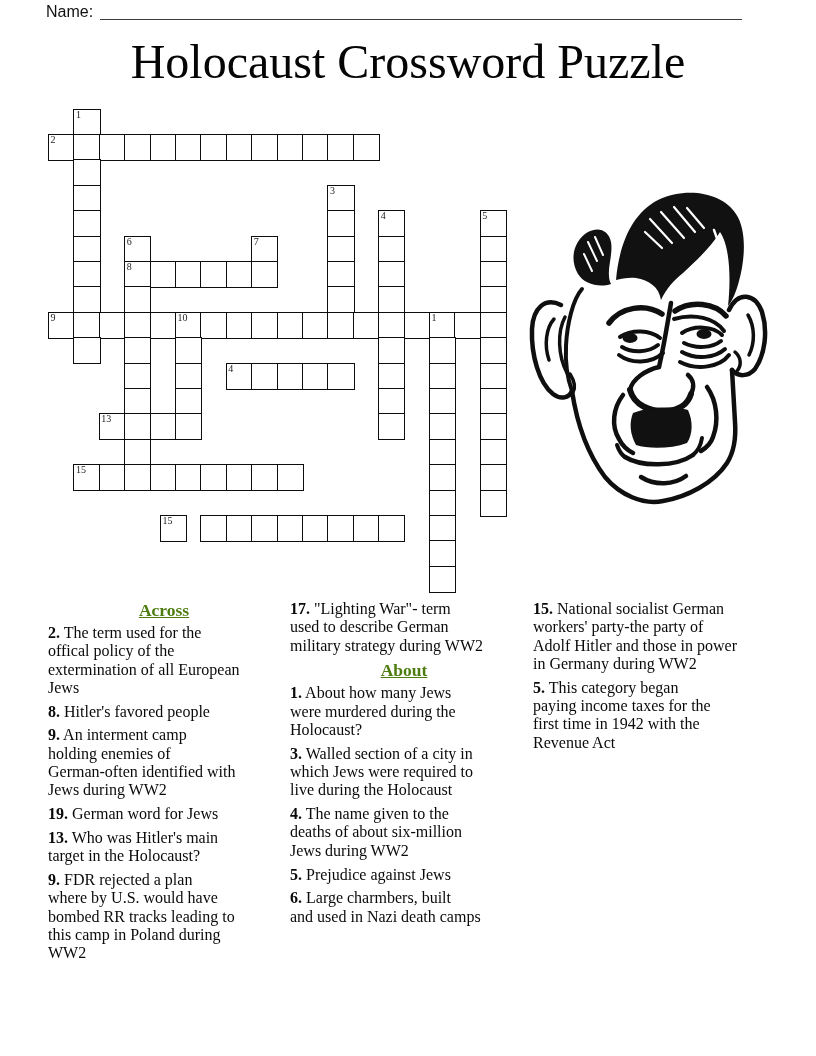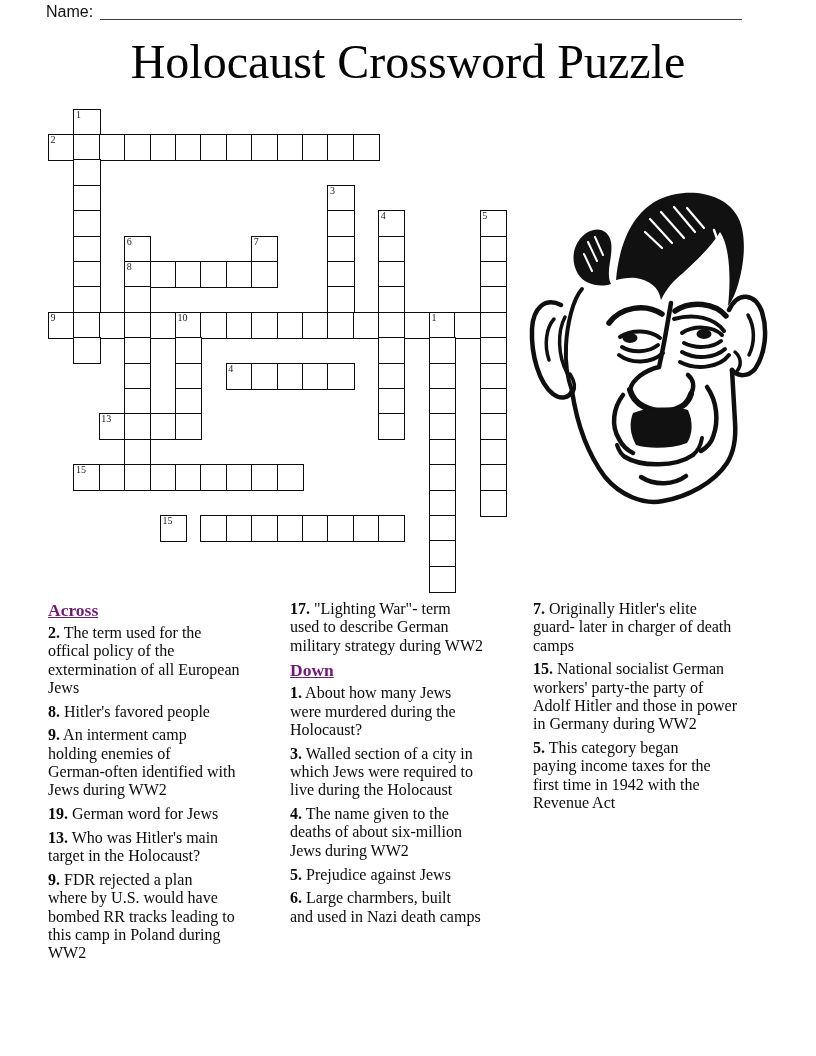--- a/index.html
+++ b/index.html
@@ -25,21 +25,21 @@
     border:1.9px solid #0d0d0d;background:#ffffff;pointer-events:auto;
   }
   .cellnum{
     position:absolute;left:1.5px;top:-1px;
     font:10px/12px "Liberation Serif",serif;color:#222;
   }
   .illustration{position:absolute;left:524px;top:186px;}
   .clue-col{position:absolute;top:600px;}
   .clue-heading{
     font:bold 17.5px/20px "Liberation Serif",serif;
-    text-decoration:underline;margin:0 0 4px 0;color:#701a75;
+    text-decoration:underline;margin:0 0 4px 0;color:#4d7c0f;text-align:center;
   }
   .clue{
     white-space:pre-line;
     font:16px/18.3px "Liberation Serif",serif;
     margin:0 0 5.5px 0;color:#0a0a0a;
   }
   .clue b{font-weight:700;}
 </style>
 </head>
 <body>
@@ -269,38 +269,35 @@
     <p class="clue"><b>9.</b> FDR rejected a plan
 where by U.S. would have
 bombed RR tracks leading to
 this camp in Poland during
 WW2</p>
   </div>
 <div id="clue-col-1" class="clue-col" style="left: 290px; width: 228px;">
     <p class="clue"><b>17.</b> "Lighting War"- term
 used to describe German
 military strategy during WW2</p>
-    <div class="clue-heading">Down</div>
+    <div class="clue-heading">About</div>
     <p class="clue"><b>1.</b> About how many Jews
 were murdered during the
 Holocaust?</p>
     <p class="clue"><b>3.</b> Walled section of a city in
 which Jews were required to
 live during the Holocaust</p>
     <p class="clue"><b>4.</b> The name given to the
 deaths of about six-million
 Jews during WW2</p>
     <p class="clue"><b>5.</b> Prejudice against Jews</p>
     <p class="clue"><b>6.</b> Large charmbers, built
 and used in Nazi death camps</p>
   </div>
 <div id="clue-col-2" class="clue-col" style="left: 533px; width: 238px;">
-    <p class="clue"><b>7.</b> Originally Hitler's elite
-guard- later in charger of death
-camps</p>
     <p class="clue"><b>15.</b> National socialist German
 workers' party-the party of
 Adolf Hitler and those in power
 in Germany during WW2</p>
     <p class="clue"><b>5.</b> This category began
 paying income taxes for the
 first time in 1942 with the
 Revenue Act</p>
   </div>
 

